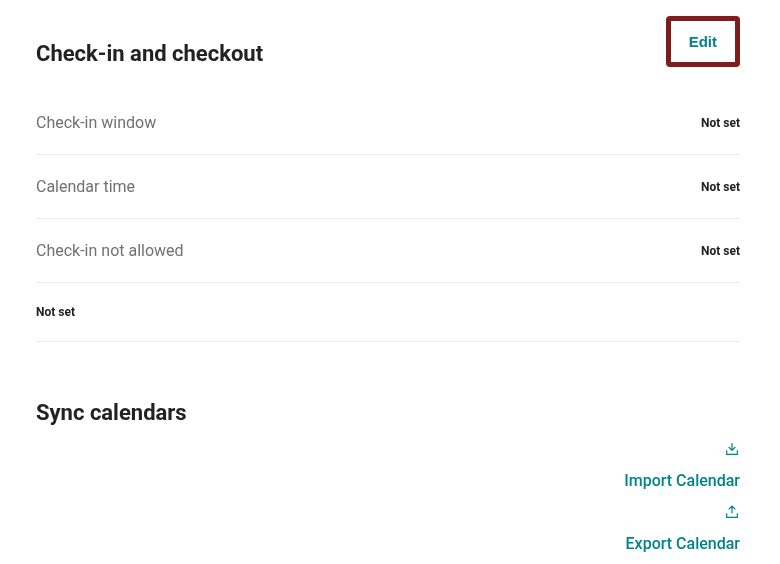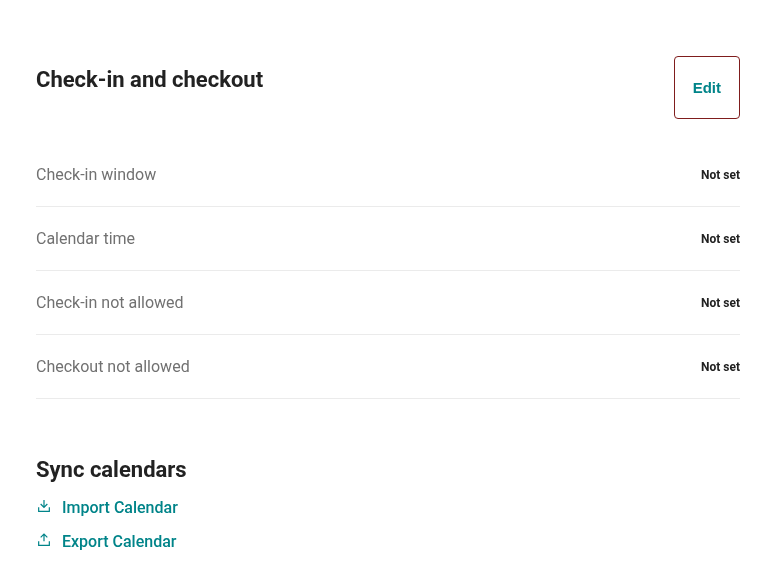--- a/index.html
+++ b/index.html
@@ -21,29 +21,28 @@
       align-items: center;
       margin-bottom: 40px;
     }
     .section-title {
       font-size: 22px;
       font-weight: 700;
       color: #222222;
       margin-top: 24px;
     }
     .edit-btn {
-      border: 1px solid #7f1d1d;
+      border: 5px solid #7f1d1d;
       background: #ffffff;
       color: #008489;
       font-size: 15px;
       font-weight: 600;
-      padding: 22px 18px;
+      padding: 12px 18px;
       border-radius: 4px;
       cursor: pointer;
-      margin-top: 40px;
     }
     .row {
       display: flex;
       justify-content: space-between;
       align-items: center;
       padding: 22px 0;
       border-bottom: 1px solid #ebebeb;
     }
     .row:first-of-type {
       padding-top: 6px;
@@ -63,27 +62,28 @@
       margin-top: 58px;
     }
     .sync-title {
       font-size: 22px;
       font-weight: 700;
       color: #222222;
       margin-bottom: 16px;
     }
     .sync-link {
       display: flex;
-      align-items: flex-start;
+      align-items: flex-end;
       gap: 10px;
       color: #008489;
       font-size: 16px;
       font-weight: 500;
       cursor: pointer;
       margin-bottom: 14px;
+      flex-direction: column;
     }
     .sync-link svg {
       width: 16px;
       height: 16px;
       stroke: #008489;
       fill: none;
       stroke-width: 1.8;
     }
   </style>
 </head>
@@ -101,21 +101,20 @@
   </div>
   <div class="row">
     <span class="row-label">Calendar time</span>
     <span class="row-value">Not set</span>
   </div>
   <div class="row">
     <span class="row-label">Check-in not allowed</span>
     <span class="row-value">Not set</span>
   </div>
   <div class="row">
-    <span class="row-label">Checkout not allowed</span>
     <span class="row-value">Not set</span>
   </div>
 </div>
 
 <div class="sync-section">
   <h2 class="sync-title">Sync calendars</h2>
 
   <div class="sync-link">
     <span>
       <svg viewBox="0 0 24 24">

